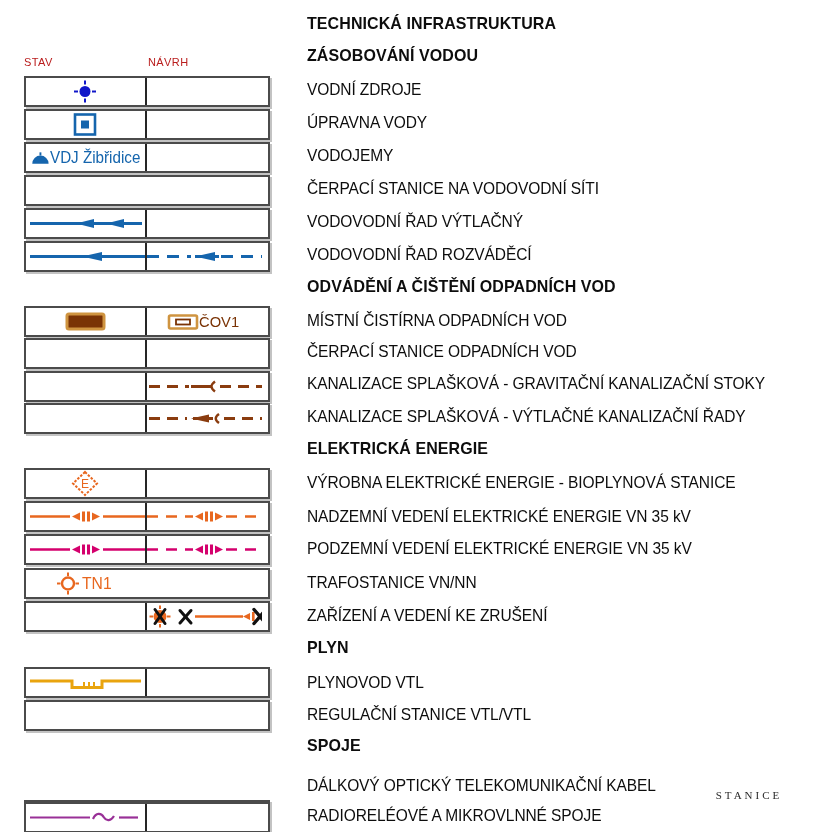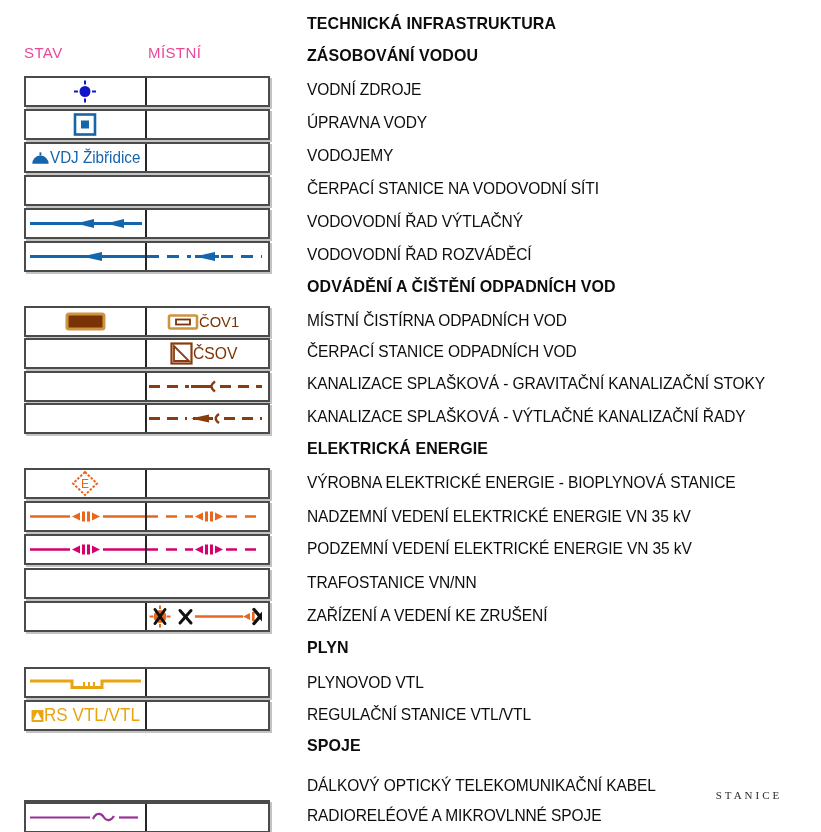--- a/index.html
+++ b/index.html
@@ -8,21 +8,21 @@
     font-family:"Liberation Sans",sans-serif;overflow:hidden;color:#111;
   }
   
   .tline{
     position:absolute;left:307px;white-space:nowrap;font-size:16.5px;
     line-height:22px;color:#0d0d0d;transform:scaleX(.94);transform-origin:0 50%;
     letter-spacing:-.1px;
   }
   .tline.bold{font-weight:bold;font-size:17px;letter-spacing:.1px}
   
-  .col-hdr{position:absolute;top:44px;font-size:15px;color:#ec4899;letter-spacing:.4px}
+  .col-hdr{position:absolute;top:56px;font-size:11px;color:#b91c1c;letter-spacing:.4px}
   
   .lrow{
     position:absolute;left:24px;width:242px;height:27px;
     border:2px solid #4b4b4b;background:#fff;display:flex;
     box-shadow:2px 2px 0 #c3c3c3;
   }
   .cell{position:relative;height:27px;overflow:hidden}
   .cell.stav{width:119px;border-right:2px solid #262626}
   .cell.navrh{width:115px}
   .cflex{display:flex;align-items:center;height:100%;gap:0;justify-content:center}
@@ -43,21 +43,21 @@
   }
   .logo-sub{
     font-family:"Liberation Serif",serif;font-size:11px;color:#2a2a2a;
     letter-spacing:3px;margin-top:0;
   }
 </style>
 </head>
 <body>
 
 <div class="col-hdr" style="left:24px">STAV</div>
-<div class="col-hdr" style="left:148px">MÍSTNÍ</div>
+<div class="col-hdr" style="left:148px">NÁVRH</div>
 
 <div class="lrow" style="top:76px">
   <div class="cell stav">
     <svg width="119" height="27" viewBox="0 0 119 27">
       <circle cx="59" cy="13.5" r="5.5" fill="#1017c9"></circle>
       <g stroke="#1017c9" stroke-width="2">
         <line x1="59" y1="2.5" x2="59" y2="6.5"></line>
           <line x1="59" y1="20.5" x2="59" y2="24.5"></line>
         <line x1="48" y1="13.5" x2="52" y2="13.5"></line>
           <line x1="66" y1="13.5" x2="70" y2="13.5"></line>
@@ -134,29 +134,20 @@
         <rect x="2" y="2.5" width="28" height="13" rx="1.5" fill="#fff" stroke="#cf9440" stroke-width="2.6"></rect>
         <rect x="9" y="6.5" width="14" height="5" fill="none" stroke="#7a3305" stroke-width="1.8"></rect>
       </svg>
       <span class="sym-label lbl-brown">ČOV1</span>
     </div>
   </div>
 </div>
 
 <div class="lrow" style="top:338px">
   <div class="cell stav"></div>
-  <div class="cell navrh">
-    <div class="cflex">
-      <svg width="23" height="23" viewBox="0 0 23 23">
-        <rect x="1.5" y="1.5" width="20" height="20" fill="#fff" stroke="#8a3c0f" stroke-width="2.2"></rect>
-        <path d="M4,4 L4,19 L19,19 Z" fill="none" stroke="#8a3c0f" stroke-width="1.8"></path>
-      </svg>
-      <span class="sym-label lbl-brown" style="font-size:16.5px">ČSOV</span>
-    </div>
-  </div>
 </div>
 
 <div class="lrow" style="top:371px">
   <div class="cell stav"></div>
   <div class="cell navrh">
     <svg width="121" height="27" viewBox="0 0 121 27">
       <line x1="2" y1="13.5" x2="42" y2="13.5" stroke="#8a3c0f" stroke-width="3" stroke-dasharray="11 7"></line>
       <line x1="44" y1="13.5" x2="64" y2="13.5" stroke="#8a3c0f" stroke-width="3"></line>
       <path d="M68,8.5 Q61,13.5 68,18.5" fill="none" stroke="#8a3c0f" stroke-width="2.4"></path>
       <line x1="73" y1="13.5" x2="121" y2="13.5" stroke="#8a3c0f" stroke-width="3" stroke-dasharray="11 7"></line>
@@ -227,20 +218,34 @@
       <path d="M48,13.5 L56,9.5 L56,17.5 Z" fill="#d4006d"></path>
       <rect x="58" y="8.5" width="3" height="10" fill="#d4006d"></rect>
       <rect x="63" y="8.5" width="3" height="10" fill="#d4006d"></rect>
       <path d="M76,13.5 L68,9.5 L68,17.5 Z" fill="#d4006d"></path>
       <line x1="79" y1="13.5" x2="121" y2="13.5" stroke="#d4006d" stroke-width="2.6" stroke-dasharray="11 8"></line>
     </svg>
   </div>
 </div>
 
 <div class="lrow" style="top:568px">
+  <div class="cell navrh">
+    <div class="cflex">
+      <svg width="28" height="27" viewBox="0 0 28 27">
+        <circle cx="14" cy="13.5" r="6" fill="#fff" stroke="#e8671f" stroke-width="2.4"></circle>
+        <g stroke="#e8671f" stroke-width="2">
+          <line x1="14" y1="2.5" x2="14" y2="6"></line>
+            <line x1="14" y1="21" x2="14" y2="24.5"></line>
+          <line x1="3" y1="13.5" x2="6.5" y2="13.5"></line>
+            <line x1="21.5" y1="13.5" x2="25" y2="13.5"></line>
+        </g>
+      </svg>
+      <span class="sym-label lbl-orange">TN1</span>
+    </div>
+  </div>
 </div>
 
 <div class="lrow" style="top:601px">
   <div class="cell stav"></div>
   <div class="cell navrh">
     <svg width="121" height="27" viewBox="0 0 121 27">
       <circle cx="13" cy="13.5" r="6.5" fill="#e8671f"></circle>
       <g stroke="#e8671f" stroke-width="2">
         <line x1="13" y1="2.5" x2="13" y2="6"></line>
           <line x1="13" y1="21" x2="13" y2="24.5"></line>
@@ -272,29 +277,20 @@
         <line x1="58" y1="18.5" x2="58" y2="13"></line>
         <line x1="63" y1="18.5" x2="63" y2="13"></line>
         <line x1="68" y1="18.5" x2="68" y2="13"></line>
       </g>
     </svg>
   </div>
   <div class="cell navrh"></div>
 </div>
 
 <div class="lrow" style="top:700px">
-  <div class="cell stav">
-    <div class="cflex left">
-      <svg width="24" height="24" viewBox="0 0 24 24">
-        <rect x="1" y="1" width="22" height="22" fill="#e9a40e"></rect>
-        <path d="M12,4.5 L20,19.5 L4,19.5 Z" fill="#fff"></path>
-      </svg>
-      <span class="sym-label lbl-amber">RS VTL/VTL</span>
-    </div>
-  </div>
   <div class="cell navrh"></div>
 </div>
 
 <div class="lrow" style="top:800px">
   <div class="cell stav">
     <svg width="119" height="27" viewBox="0 0 119 27">
       <line x1="4" y1="13.5" x2="42" y2="13.5" stroke="#993097" stroke-width="2.4"></line>
       <text x="60" y="18" text-anchor="middle" font-size="11" font-weight="bold" letter-spacing="1" fill="#993097" font-family="Liberation Sans, sans-serif">DOK</text>
       <line x1="78" y1="13.5" x2="117" y2="13.5" stroke="#993097" stroke-width="2.4"></line>
     </svg>

